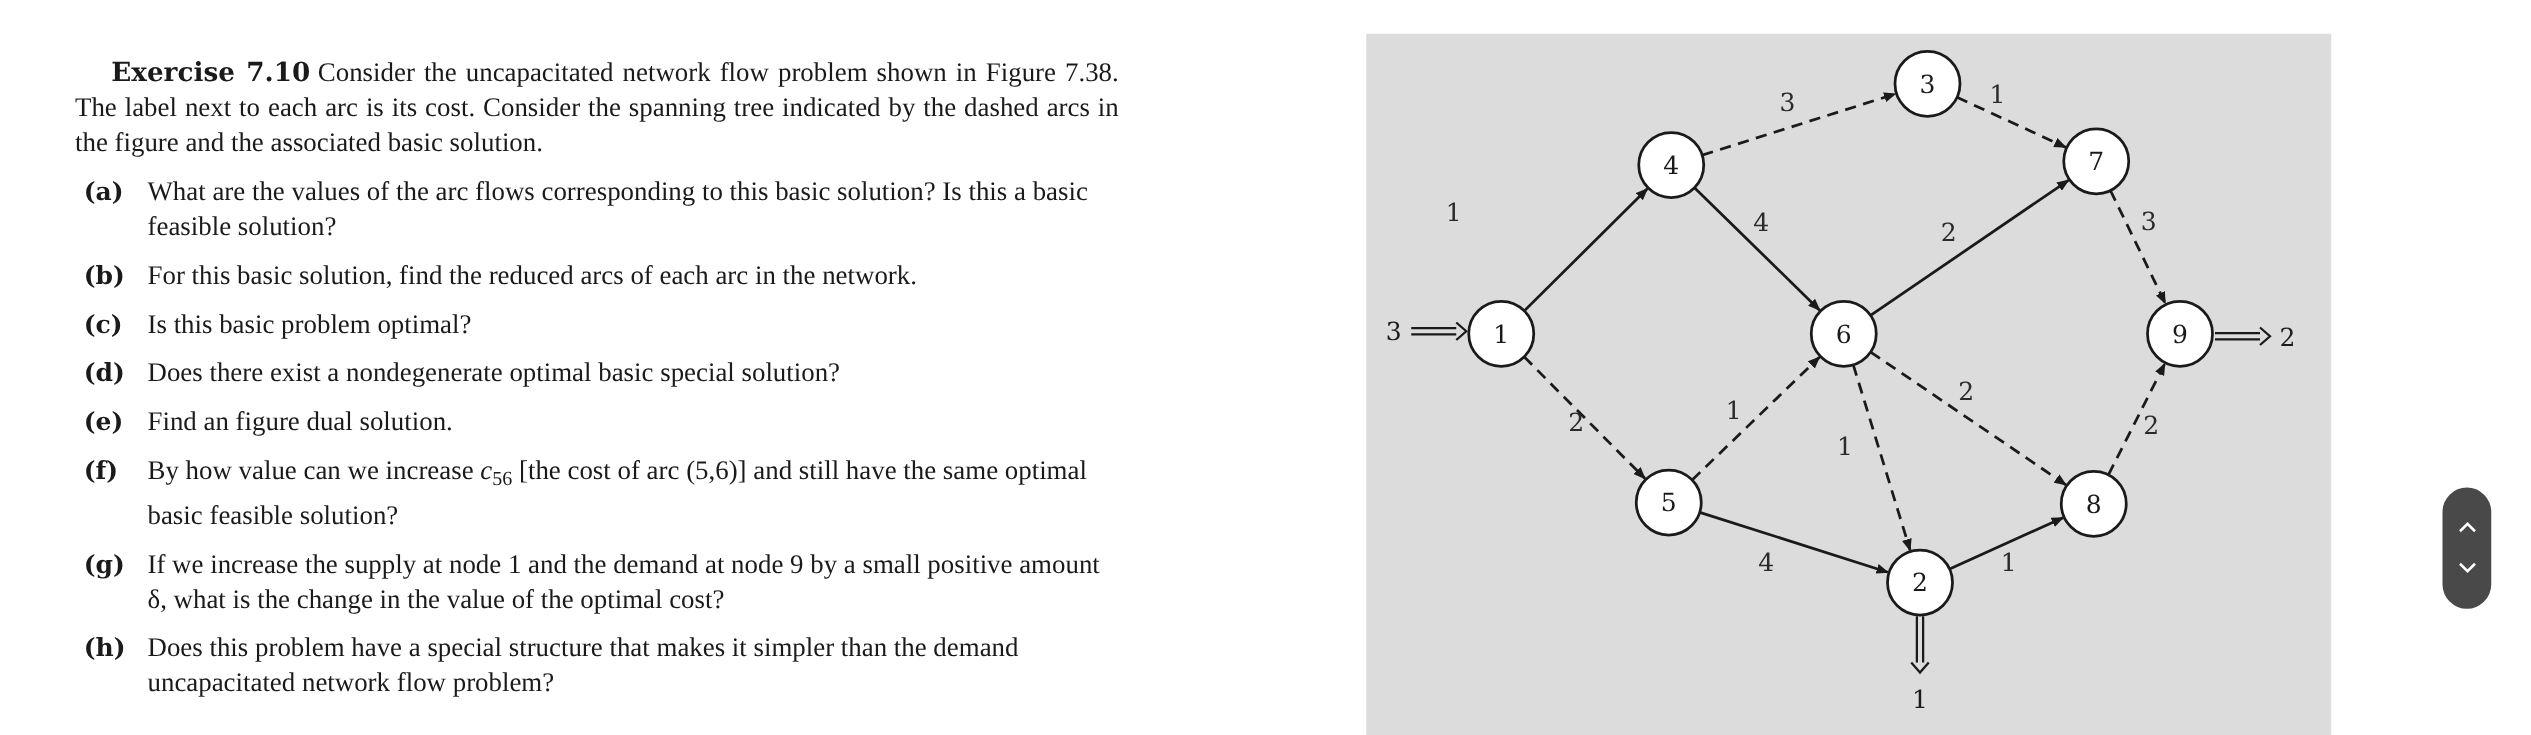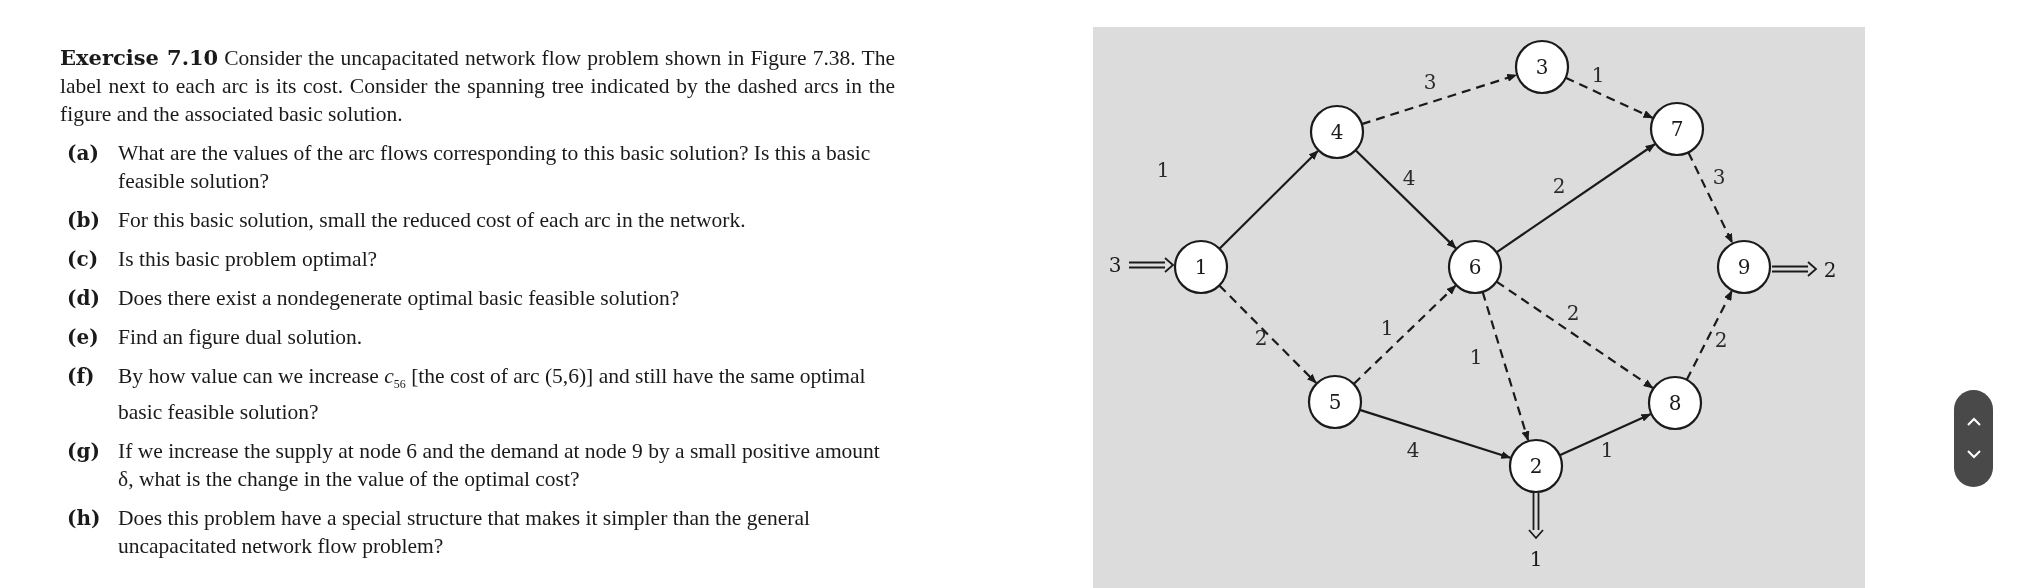--- a/index.html
+++ b/index.html
@@ -1,20 +1,20 @@
 <!DOCTYPE html>
 <html><head>
 <meta charset="utf-8">
 <style>
   html, body { margin:0; padding:0; }
   body { width:2025px; height:588px; background:#ffffff; position:relative; overflow:hidden;
          font-family:"DejaVu Serif","Liberation Serif",serif; color:#1a1a1a; }
   .text-col { position:absolute; left:60px; top:44px; width:835px; font-family:"Liberation Serif","DejaVu Serif",serif; font-size:21.5px; }
   .intro { line-height:28px; text-align:justify; margin:0; }
-  .intro .ex-title { font-weight:bold; font-family:"DejaVu Serif",serif; font-size:21px; margin-right:6px; }
+  .intro .ex-title { font-weight:bold; font-family:"DejaVu Serif",serif; font-size:21px; margin-right:6px;margin-left:29px; }
   .parts { list-style:none; margin:11px 0 0 0; padding:0; }
   .part { position:relative; padding-left:58px; line-height:28px; margin-bottom:11px; }
   .part .lbl { position:absolute; left:7px; top:0; font-weight:bold; font-family:"DejaVu Serif",serif; font-size:20px; }
   .part .body { display:block;font-family:Liberation Serif, serif; }
   .figure-panel { position:absolute; left:1093px; top:27px; width:772px; height:561px; background:#dcdcdc; }
   .figure-panel svg { position:absolute; left:0; top:0; }
   .scroll-widget { position:absolute; left:1954px; top:390px; width:39px; height:97px; background:#494949; border-radius:20px; }
   .scroll-btn { position:absolute; left:0; width:39px; height:32px; display:flex; align-items:center; justify-content:center; cursor:pointer; }
   .scroll-btn.up { top:16px; }
   .scroll-btn.down { top:48px; }
@@ -24,45 +24,45 @@
 
 <div class="text-col">
   <p class="intro"><span class="ex-title">Exercise 7.10</span><span>Consider the uncapacitated network flow problem shown in Figure 7.38. The label next to each arc is its cost. Consider the spanning tree indicated by the dashed arcs in the figure and the associated basic solution.</span></p>
   <ol class="parts">
     <li class="part">
         <span class="lbl">(a)</span>
         <span class="body">What are the values of the arc flows corresponding to this basic solution? Is this a basic feasible solution?</span>
       </li>
     <li class="part">
         <span class="lbl">(b)</span>
-        <span class="body">For this basic solution, small the reduced cost of each arc in the network.</span>
+        <span class="body">For this basic solution, find the reduced arcs of each arc in the network.</span>
       </li>
     <li class="part">
         <span class="lbl">(c)</span>
         <span class="body">Is this basic problem optimal?</span>
       </li>
     <li class="part">
         <span class="lbl">(d)</span>
-        <span class="body">Does there exist a nondegenerate optimal basic feasible solution?</span>
+        <span class="body">Does there exist a nondegenerate optimal basic special solution?</span>
       </li>
     <li class="part">
         <span class="lbl">(e)</span>
         <span class="body">Find an figure dual solution.</span>
       </li>
     <li class="part">
         <span class="lbl">(f)</span>
-        <span class="body"><span>By how value can we increase </span><i>c</i><sub style="font-size:12px">56</sub><span> [the cost of arc (5,6)] and still have the same optimal basic feasible solution?</span></span>
+        <span class="body"><span>By how value can we increase </span><i>c</i><sub style="font-size:16px">56</sub><span> [the cost of arc (5,6)] and still have the same optimal basic feasible solution?</span></span>
       </li>
     <li class="part">
         <span class="lbl">(g)</span>
-        <span class="body">If we increase the supply at node 6 and the demand at node 9 by a small positive amount δ, what is the change in the value of the optimal cost?</span>
+        <span class="body">If we increase the supply at node 1 and the demand at node 9 by a small positive amount δ, what is the change in the value of the optimal cost?</span>
       </li>
     <li class="part">
         <span class="lbl">(h)</span>
-        <span class="body">Does this problem have a special structure that makes it simpler than the general uncapacitated network flow problem?</span>
+        <span class="body">Does this problem have a special structure that makes it simpler than the demand uncapacitated network flow problem?</span>
       </li>
   </ol>
 </div>
 
 <div class="figure-panel">
   <svg id="net-svg" width="772" height="561" viewBox="0 0 772 561">
     <defs>
       <marker id="arrowhead" markerWidth="10" markerHeight="8" refX="9" refY="4" orient="auto" markerUnits="userSpaceOnUse">
         <path d="M0,0 L10,4 L0,8 Z" fill="#1a1a1a"></path>
       </marker>

